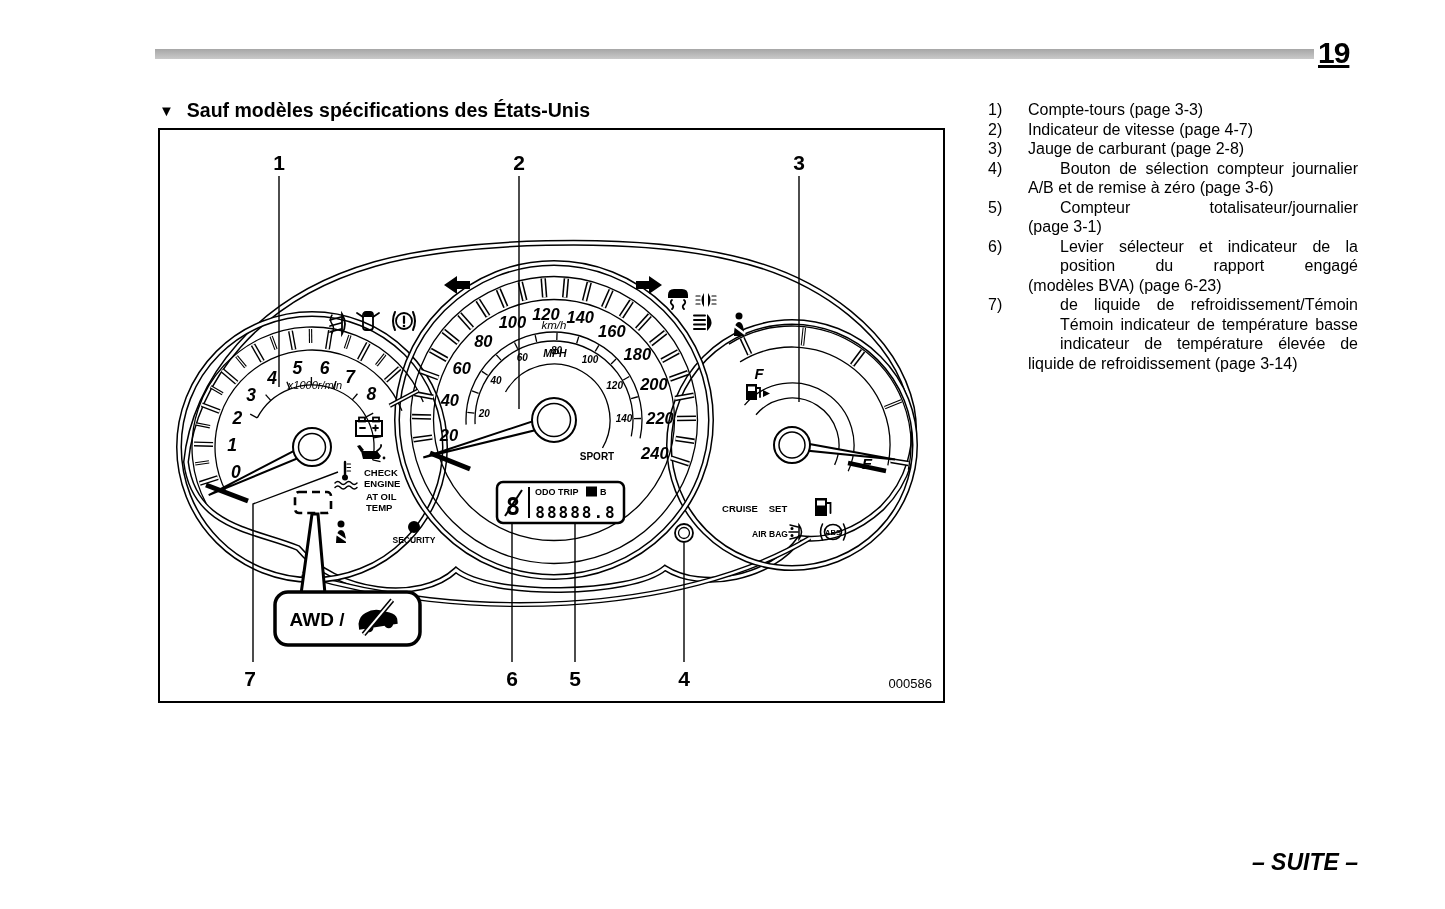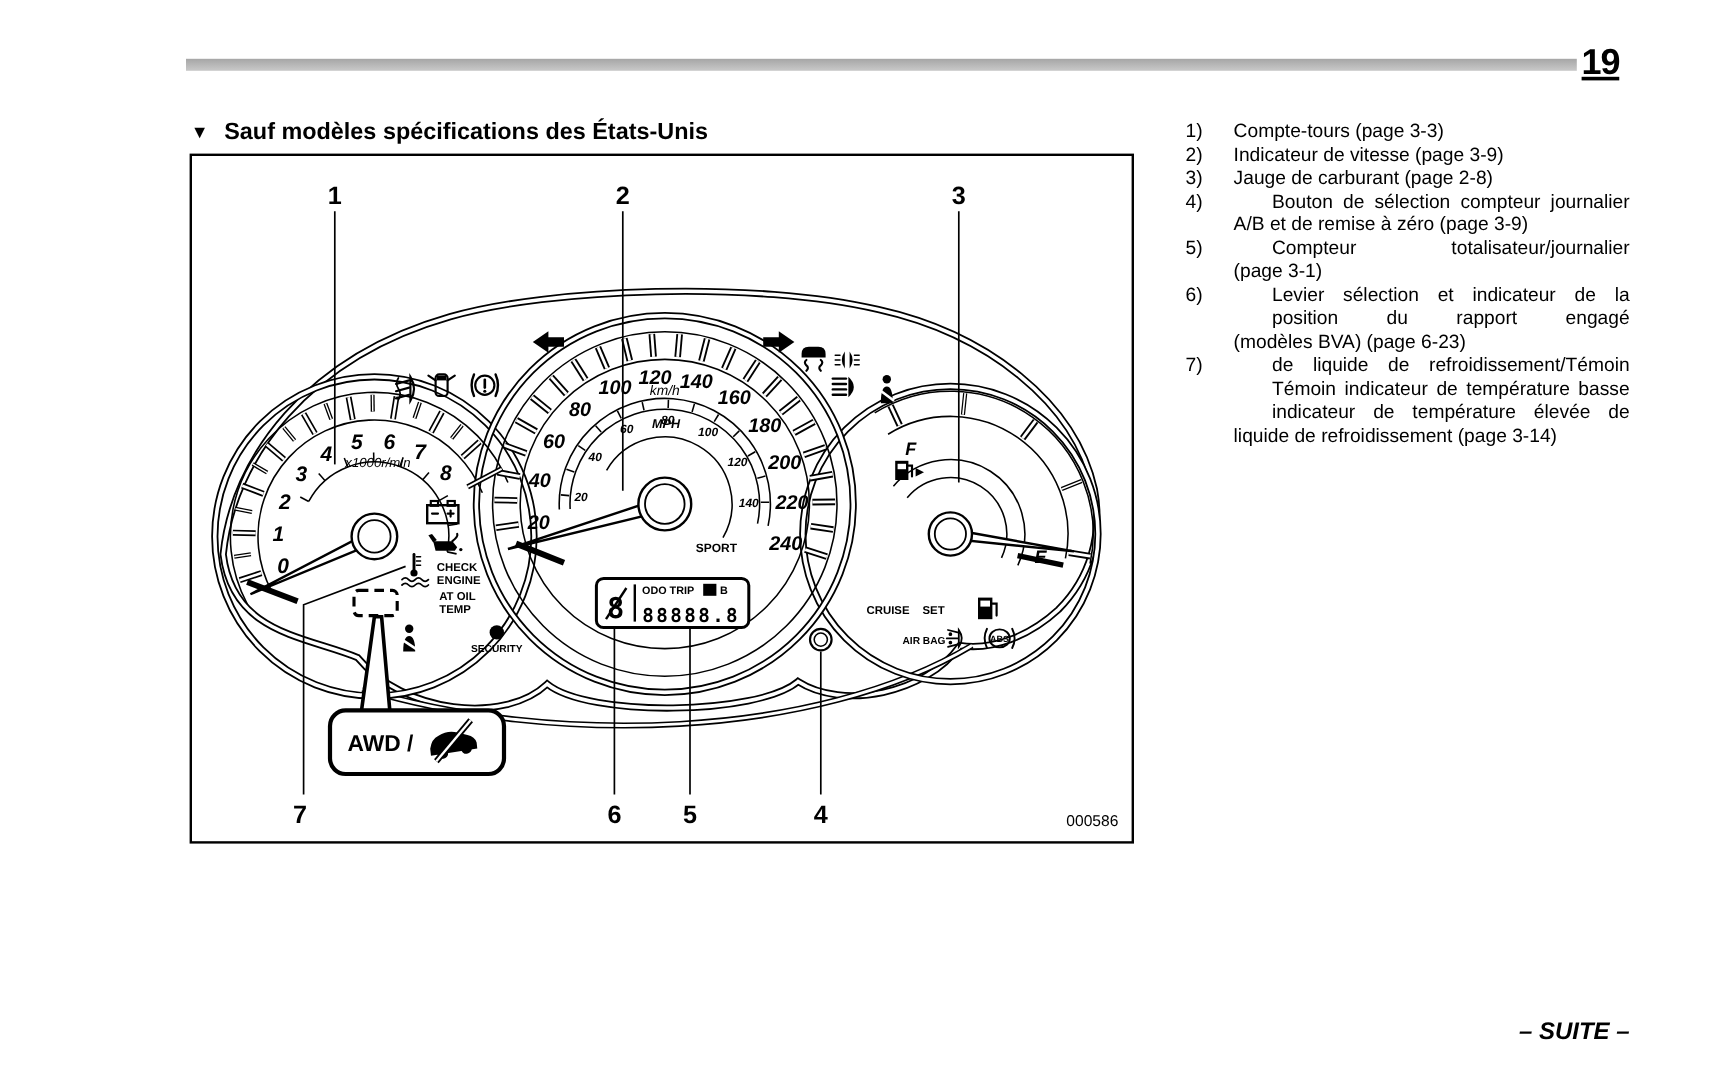--- a/index.html
+++ b/index.html
@@ -8,21 +8,21 @@
   #header-bar{left:155px;top:49px;width:1159px;height:10px;background:linear-gradient(180deg,#a6a6a6,#c9c9c9);}
   #page-number{left:1318px;top:36px;font-size:30px;font-weight:bold;letter-spacing:-1px;text-decoration:underline;}
   #section-heading{left:159px;top:99px;font-size:19.5px;font-weight:bold;display:flex;align-items:center;gap:13px;}
   #section-heading .tri{font-size:15px;}
   #figure-box{left:158px;top:128px;width:787px;height:575px;border:2px solid #000;box-sizing:border-box;background:#fff;}
   #legend{left:988px;top:100px;width:370px;font-size:16px;line-height:19.5px;}
   .legend-item{display:flex;}
   .legend-num{width:40px;flex:0 0 40px;}
   .legend-text{flex:1;}
   .legend-text .just{text-align:justify;text-align-last:justify;margin-left:32px;}
-  #footer-suite{right:87px;top:849px;font-size:20px;font-weight:bold;font-style:italic;}
+  #footer-suite{right:87px;top:849px;font-size:23px;font-weight:bold;font-style:italic;}
   
   .dblb{fill:none;stroke:#000;stroke-width:6px;}
   .dblw{fill:none;stroke:#fff;stroke-width:3px;}
   .dblb2{fill:none;stroke:#000;stroke-width:5px;}
   .dblw2{fill:none;stroke:#fff;stroke-width:2.4px;}
   .thin{fill:none;stroke:#000;stroke-width:1.3px;}
   .ic{stroke:#000;fill:none;stroke-linecap:round;}
   text{fill:#000;}
   .gnum{font-weight:bold;font-style:italic;text-anchor:middle;}
   .lbl{font-weight:bold;text-anchor:middle;}
@@ -438,47 +438,47 @@
 <div class="abs" id="legend">
     <div class="legend-item">
       <div class="legend-num">1)</div>
       <div class="legend-text">
         <div>Compte-tours (page 3-3)</div>
       </div>
     </div>
     <div class="legend-item">
       <div class="legend-num">2)</div>
       <div class="legend-text">
-        <div>Indicateur de vitesse (page 3-9)</div>
+        <div>Indicateur de vitesse (page 4-7)</div>
       </div>
     </div>
     <div class="legend-item">
       <div class="legend-num">3)</div>
       <div class="legend-text">
         <div>Jauge de carburant (page 2-8)</div>
       </div>
     </div>
     <div class="legend-item">
       <div class="legend-num">4)</div>
       <div class="legend-text">
         <div class="just">Bouton de sélection compteur journalier</div>
-        <div>A/B et de remise à zéro (page 3-9)</div>
+        <div>A/B et de remise à zéro (page 3-6)</div>
       </div>
     </div>
     <div class="legend-item">
       <div class="legend-num">5)</div>
       <div class="legend-text">
         <div class="just">Compteur totalisateur/journalier</div>
         <div>(page 3-1)</div>
       </div>
     </div>
     <div class="legend-item">
       <div class="legend-num">6)</div>
       <div class="legend-text">
-        <div class="just">Levier sélection et indicateur de la</div>
+        <div class="just">Levier sélecteur et indicateur de la</div>
         <div class="just">position du rapport engagé</div>
         <div>(modèles BVA) (page 6-23)</div>
       </div>
     </div>
     <div class="legend-item">
       <div class="legend-num">7)</div>
       <div class="legend-text">
         <div class="just">de liquide de refroidissement/Témoin</div>
         <div class="just">Témoin indicateur de température basse</div>
         <div class="just">indicateur de température élevée de</div>

